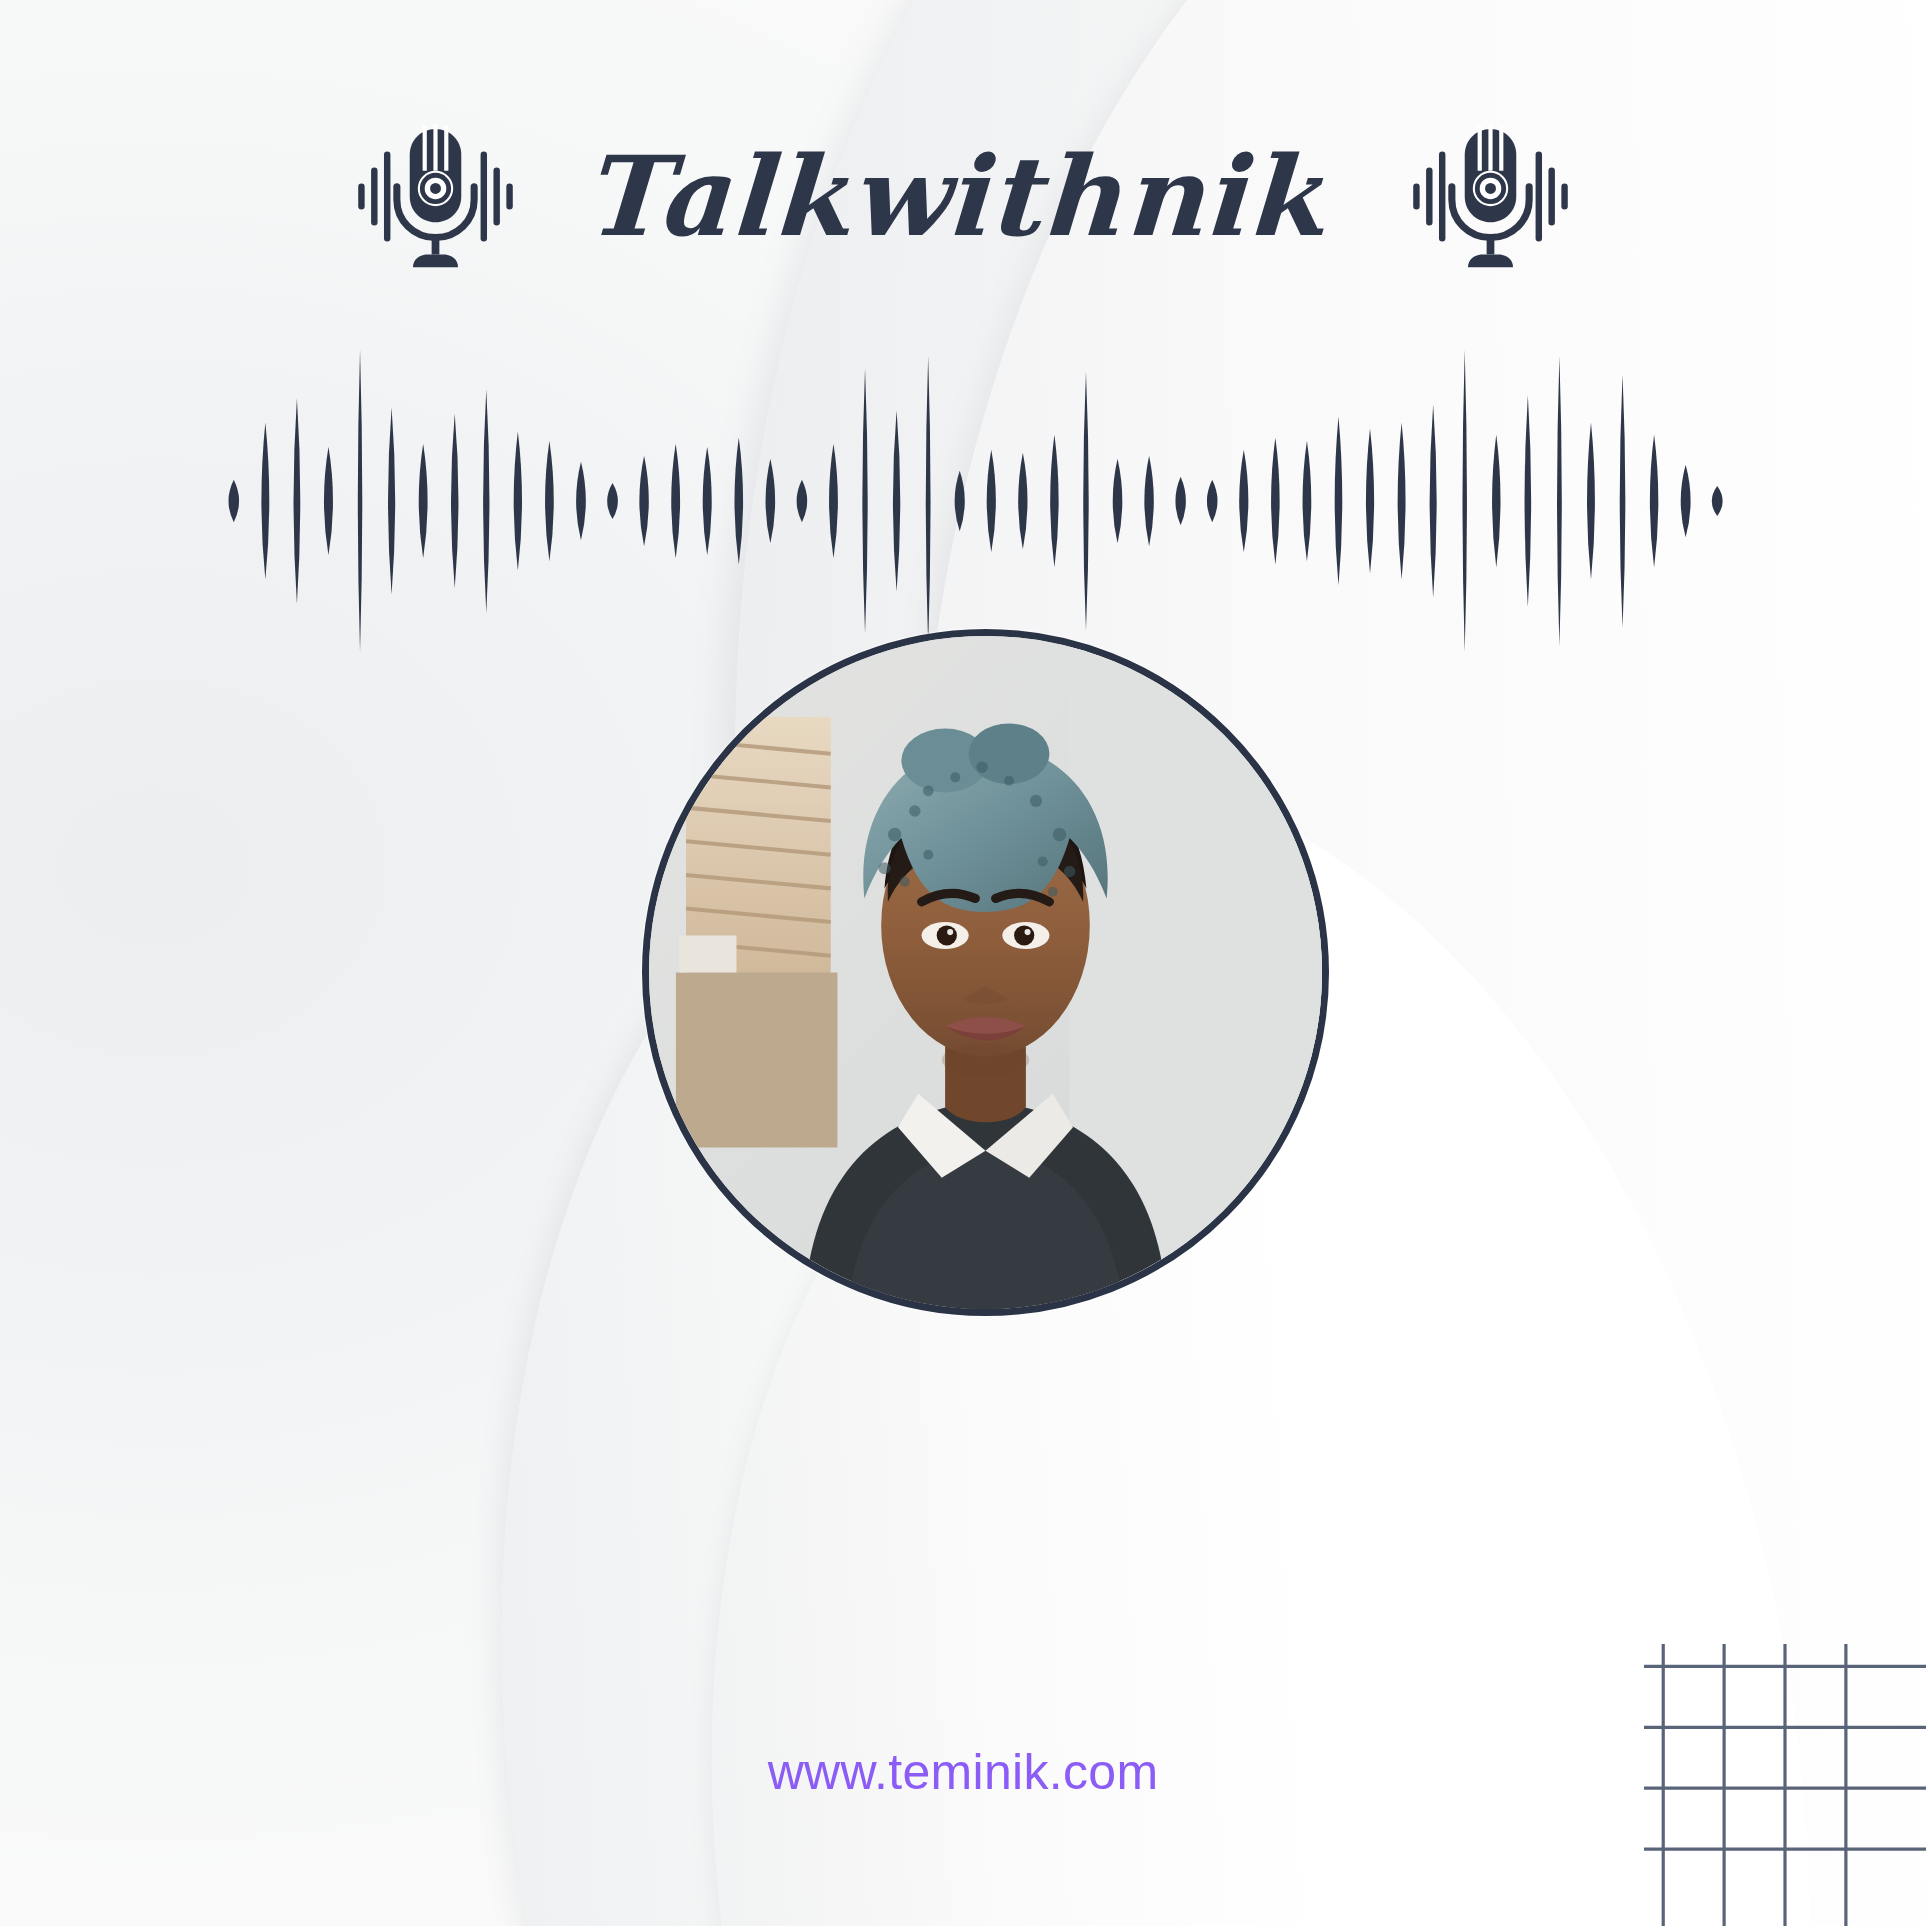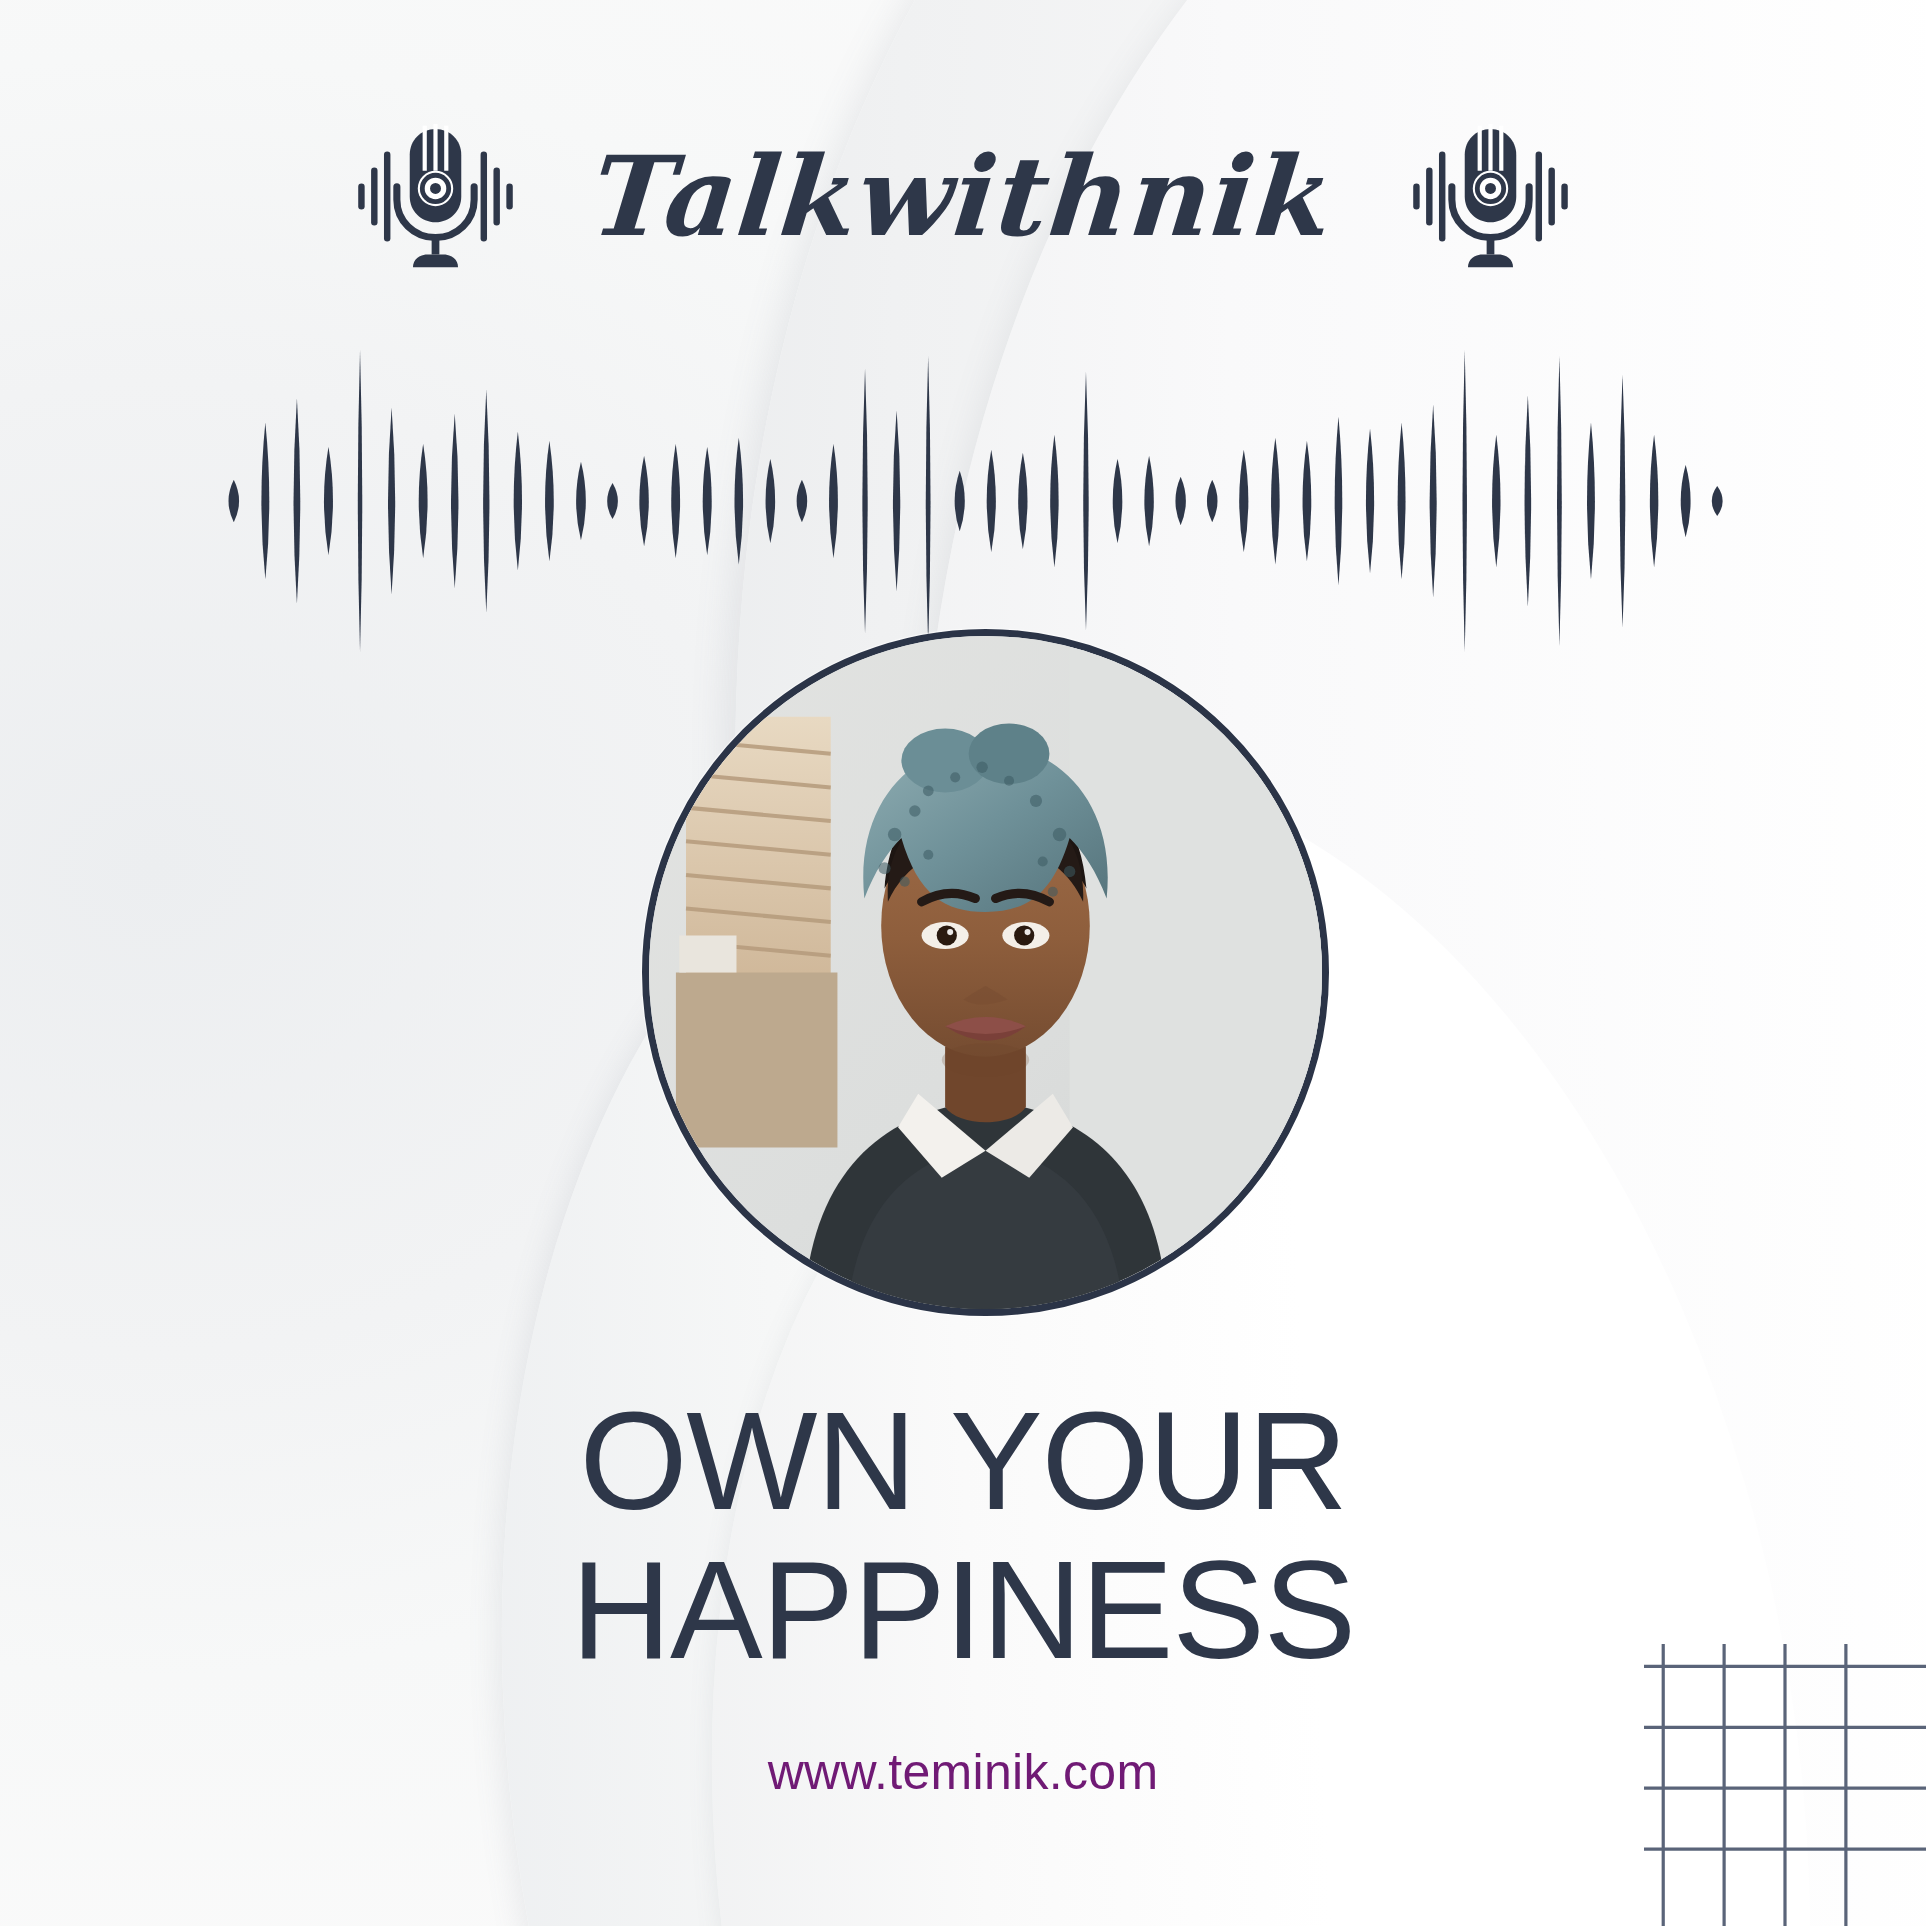--- a/index.html
+++ b/index.html
@@ -114,21 +114,21 @@
     line-height:1.07;
     letter-spacing:-1.3px;
   }
   .headline .ln{display:block;}
 
   
   .website{
     position:absolute;
     left:0;top:1743px;width:100%;
     text-align:center;
-    color:#701a75;
+    color:#8b5cf6;
     font-family:"Liberation Sans", sans-serif;
     font-weight:400;
     font-size:50px;
     letter-spacing:0.3px;
   }
 
   
   .grid-deco{
     position:absolute;
     left:1644px;top:1644px;
@@ -364,24 +364,20 @@
 
       <path d="M200 186 v22 q-9 5 -13 8 q9 6 26 0 q-4 -3 -13 -8" fill="#7a4f32" opacity="0.65"></path>
 
       <path d="M176 232 q24 -11 48 0 q-22 16 -48 0 z" fill="#8d4f48"></path>
       <path d="M176 232 q24 9 48 0 q-22 17 -48 0 z" fill="#7a4039"></path>
 
       <ellipse cx="200" cy="252" rx="26" ry="10" fill="#6f4529" opacity="0.22"></ellipse>
     </svg>
   </div>
 
-  <div class="headline">
-    <span class="ln">OWN YOUR</span>
-    <span class="ln">HAPPINESS</span>
-  </div>
 
   <div class="website">www.teminik.com</div>
 
   <div class="grid-deco">
     <svg id="grid-svg" viewBox="0 0 440 440" xmlns="http://www.w3.org/2000/svg" aria-hidden="true">
         <line x1="30" y1="0" x2="30" y2="440" stroke="#5a6479" stroke-width="5" stroke-linecap="round"></line>
         <line x1="125" y1="0" x2="125" y2="440" stroke="#5a6479" stroke-width="5" stroke-linecap="round"></line>
         <line x1="220" y1="0" x2="220" y2="440" stroke="#5a6479" stroke-width="5" stroke-linecap="round"></line>
         <line x1="315" y1="0" x2="315" y2="440" stroke="#5a6479" stroke-width="5" stroke-linecap="round"></line>
         <line x1="0" y1="35" x2="440" y2="35" stroke="#5a6479" stroke-width="5" stroke-linecap="round"></line>

